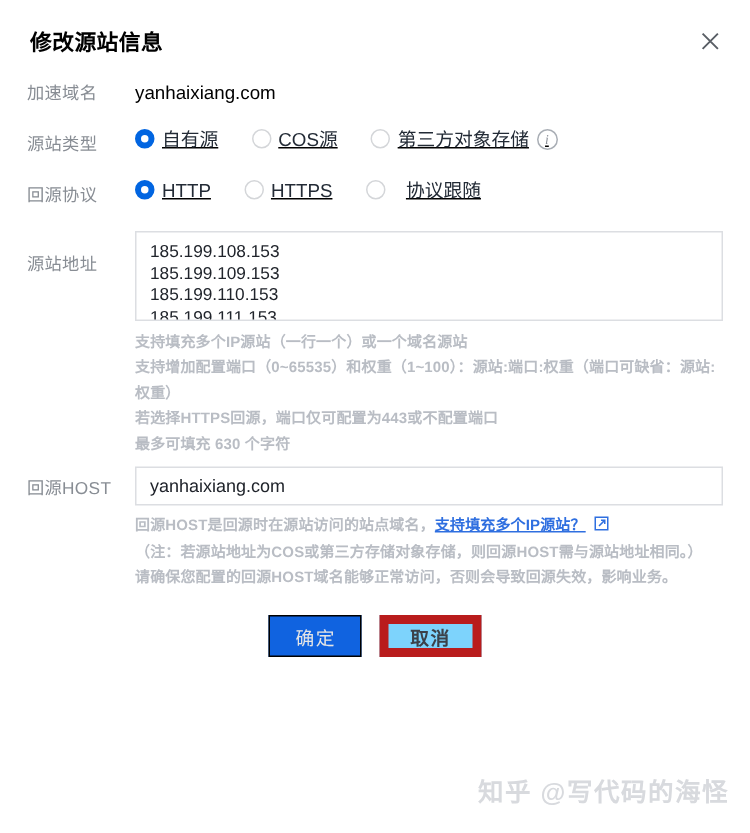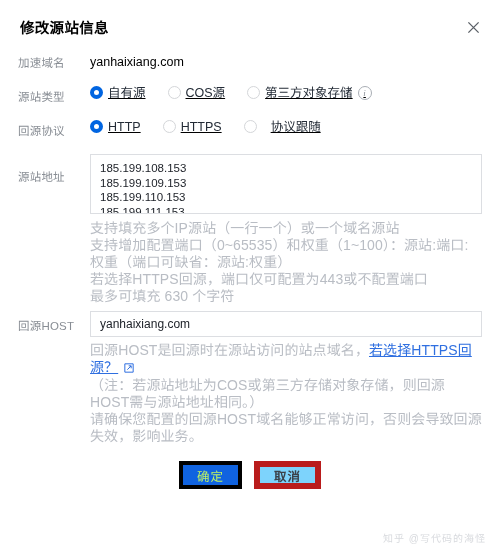--- a/index.html
+++ b/index.html
@@ -163,25 +163,26 @@
     line-height: 24px;
     color: #20242b;
     font-family: "Liberation Sans", sans-serif;
     display: flex;
     align-items: center;
     cursor: text;
   }
 
   
   .helper {
-    font-size: 14px;
+    font-size: 10px;
     line-height: 17px;
     color: #b9bdc4;
     padding-top: 6px;
     letter-spacing: .1px;
+    font-weight: bold;
   }
   .helper p { margin: 0; }
   .helper.tight { padding-top: 5px; }
 
   .helper-link {
     color: #2f6fe0;
     text-decoration: underline;
     cursor: pointer;
   }
   .ext-icon {
@@ -206,39 +207,40 @@
     display: inline-flex;
     align-items: center;
     justify-content: center;
     box-sizing: border-box;
     cursor: pointer;
     padding: 0 14px;
     letter-spacing: 1px;
   }
   .btn-primary {
     background: #1063e0;
-    color: #bef264;
-    border: 4px solid #000000;
+    color: #e5e5e5;
+    border: 1px solid #000000;
   }
   .btn-default {
     background: #7dd3fc;
     color: #3b4149;
     border: 6px solid #b91c1c;
     font-weight: bold;
   }
 
   
   .watermark {
     position: absolute;
     right: 14px;
-    bottom: 10px;
-    font-size: 10px;
+    bottom: 16px;
+    font-size: 17px;
     color: #d8dade;
     letter-spacing: 1px;
     user-select: none;
+    font-weight: bold;
   }
 </style>
 </head>
 <body>
 
 <div class="dialog">
 
   <div class="dlg-header">
     <div class="dlg-title">修改源站信息</div>
     <div class="close-btn">
@@ -312,21 +314,21 @@
           <p>最多可填充 630 个字符</p>
         </div>
       </div>
     </div>
 
     <div class="row" style="margin-bottom:0;">
       <div class="row-label" style="padding-top:6px;">回源HOST</div>
       <div class="row-field">
         <div class="text-input" placeholder="">yanhaixiang.com</div>
         <div class="helper tight">
-          <p><span>回源HOST是回源时在源站访问的站点域名，</span><span class="helper-link">若选择HTTPS回源？</span><span class="ext-icon"><svg width="10" height="10" viewBox="0 0 12 12" aria-hidden="true">
+          <p><span>回源HOST是回源时在源站访问的站点域名，</span><span class="helper-link">支持填充多个IP源站？</span><span class="ext-icon"><svg width="10" height="10" viewBox="0 0 12 12" aria-hidden="true">
                   <path d="M1 1 H11 V11 H1 Z" fill="none" stroke="#2f6fe0" stroke-width="1.2"></path>
                   <path d="M4 8 L8.5 3.5 M5.6 3.4 H8.6 V6.4" fill="none" stroke="#2f6fe0" stroke-width="1.2"></path>
                 </svg></span></p>
           <p>（注：若源站地址为COS或第三方存储对象存储，则回源HOST需与源站地址相同。）</p>
           <p>请确保您配置的回源HOST域名能够正常访问，否则会导致回源失效，影响业务。</p>
         </div>
       </div>
     </div>
 
     <div class="dlg-footer">

